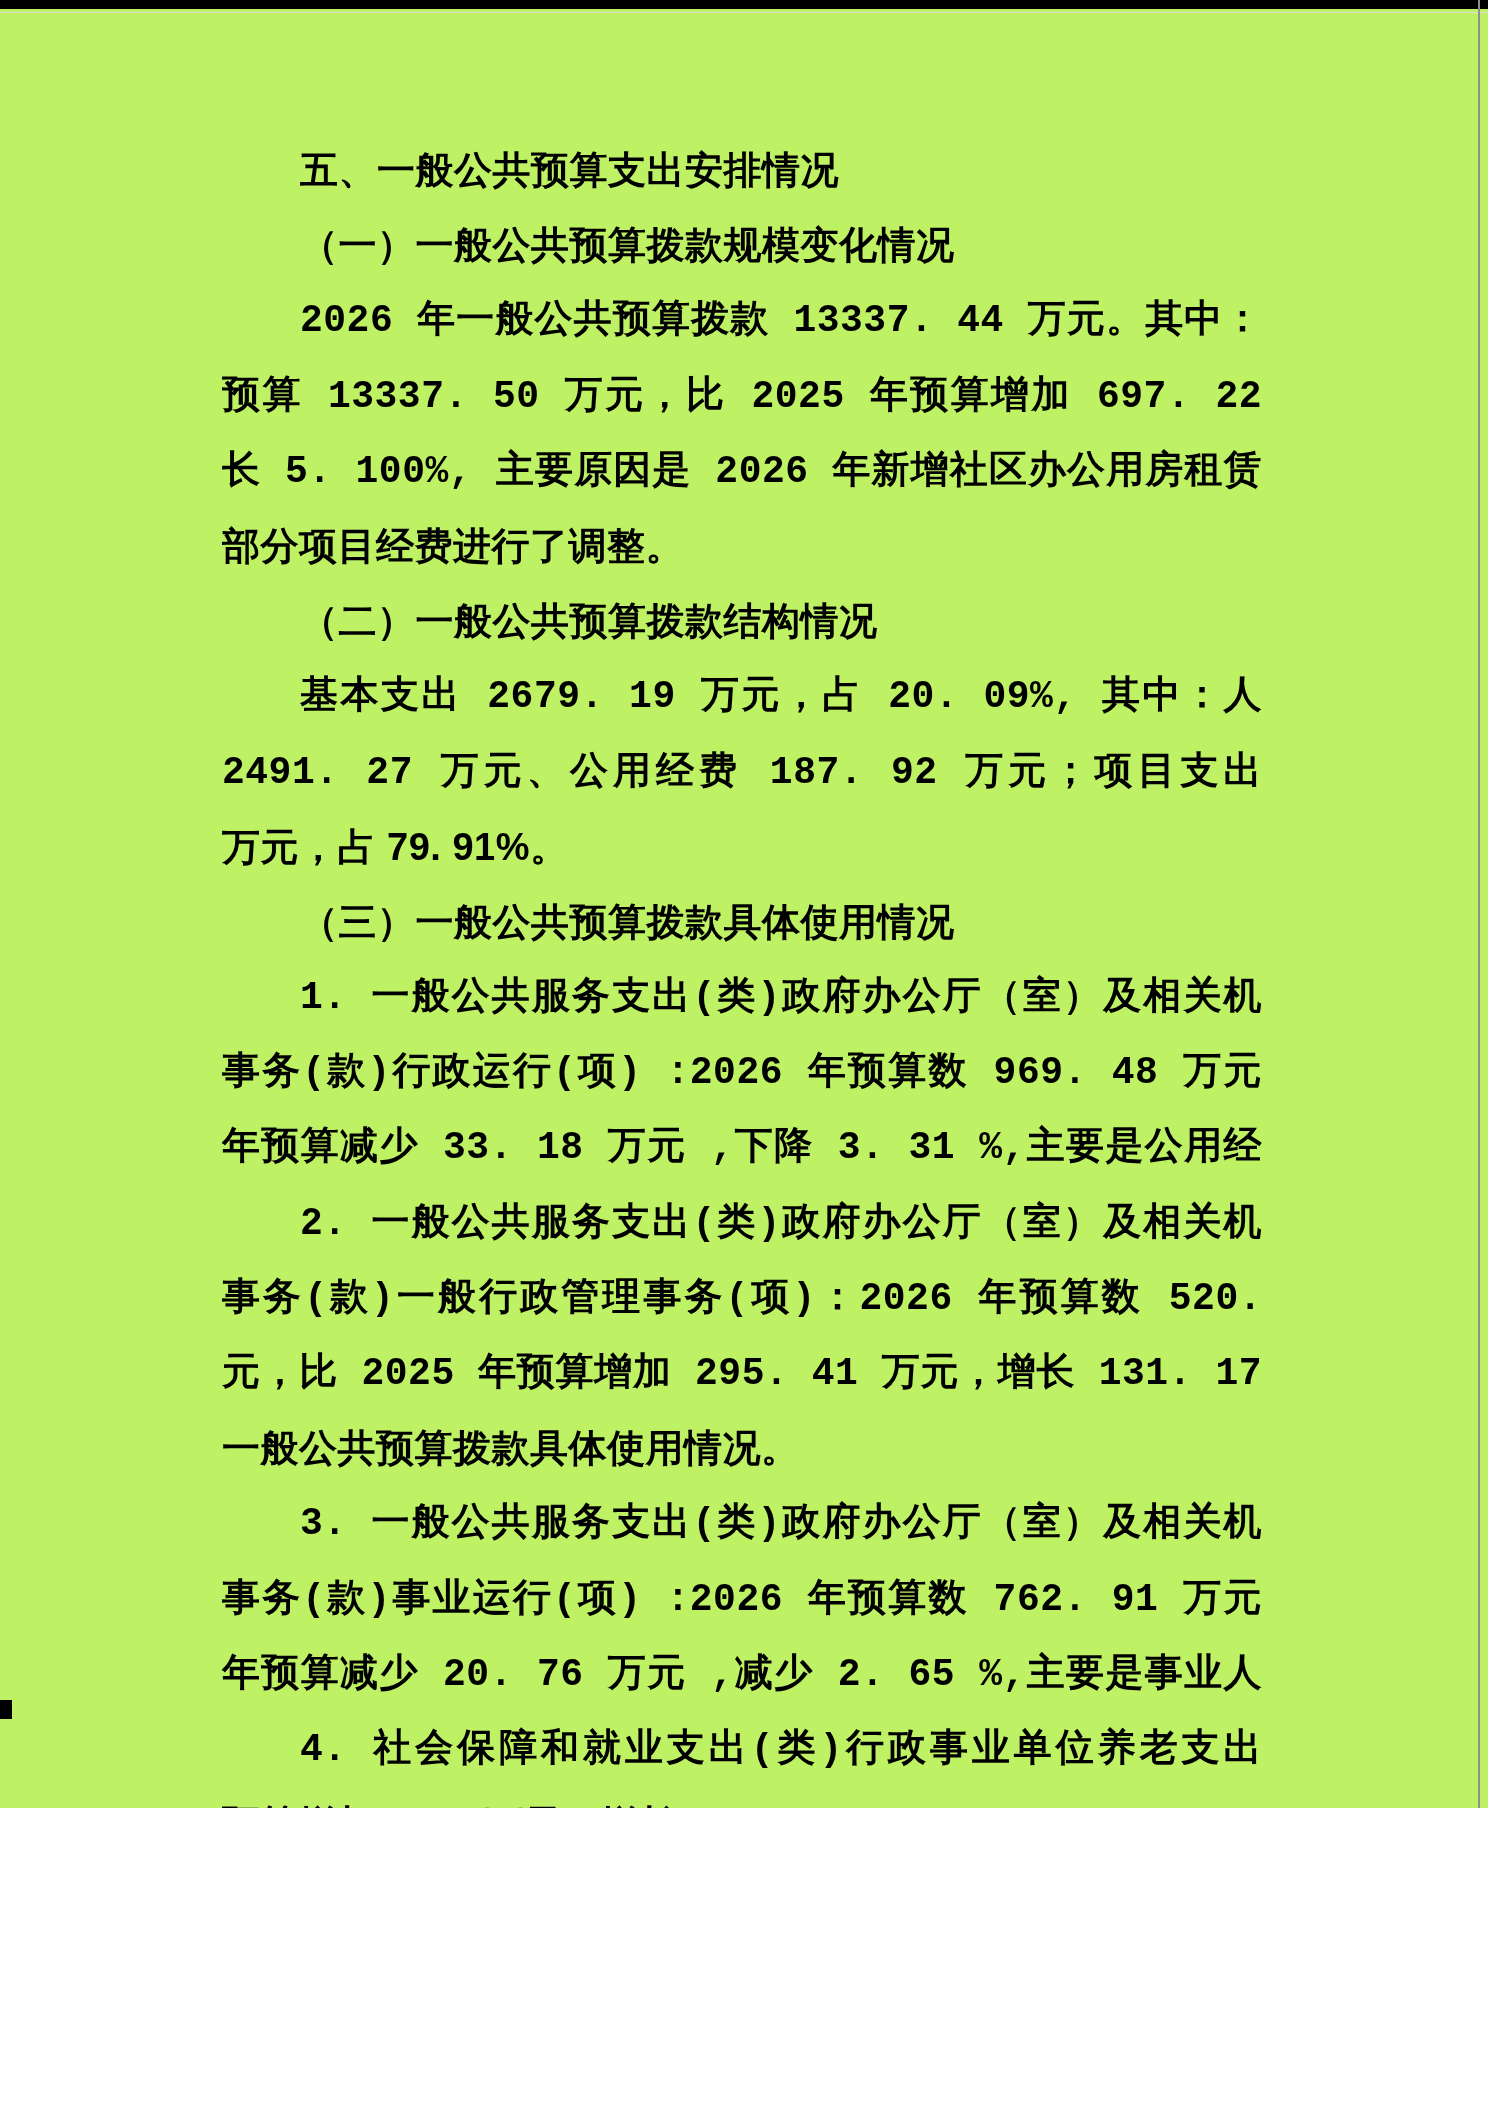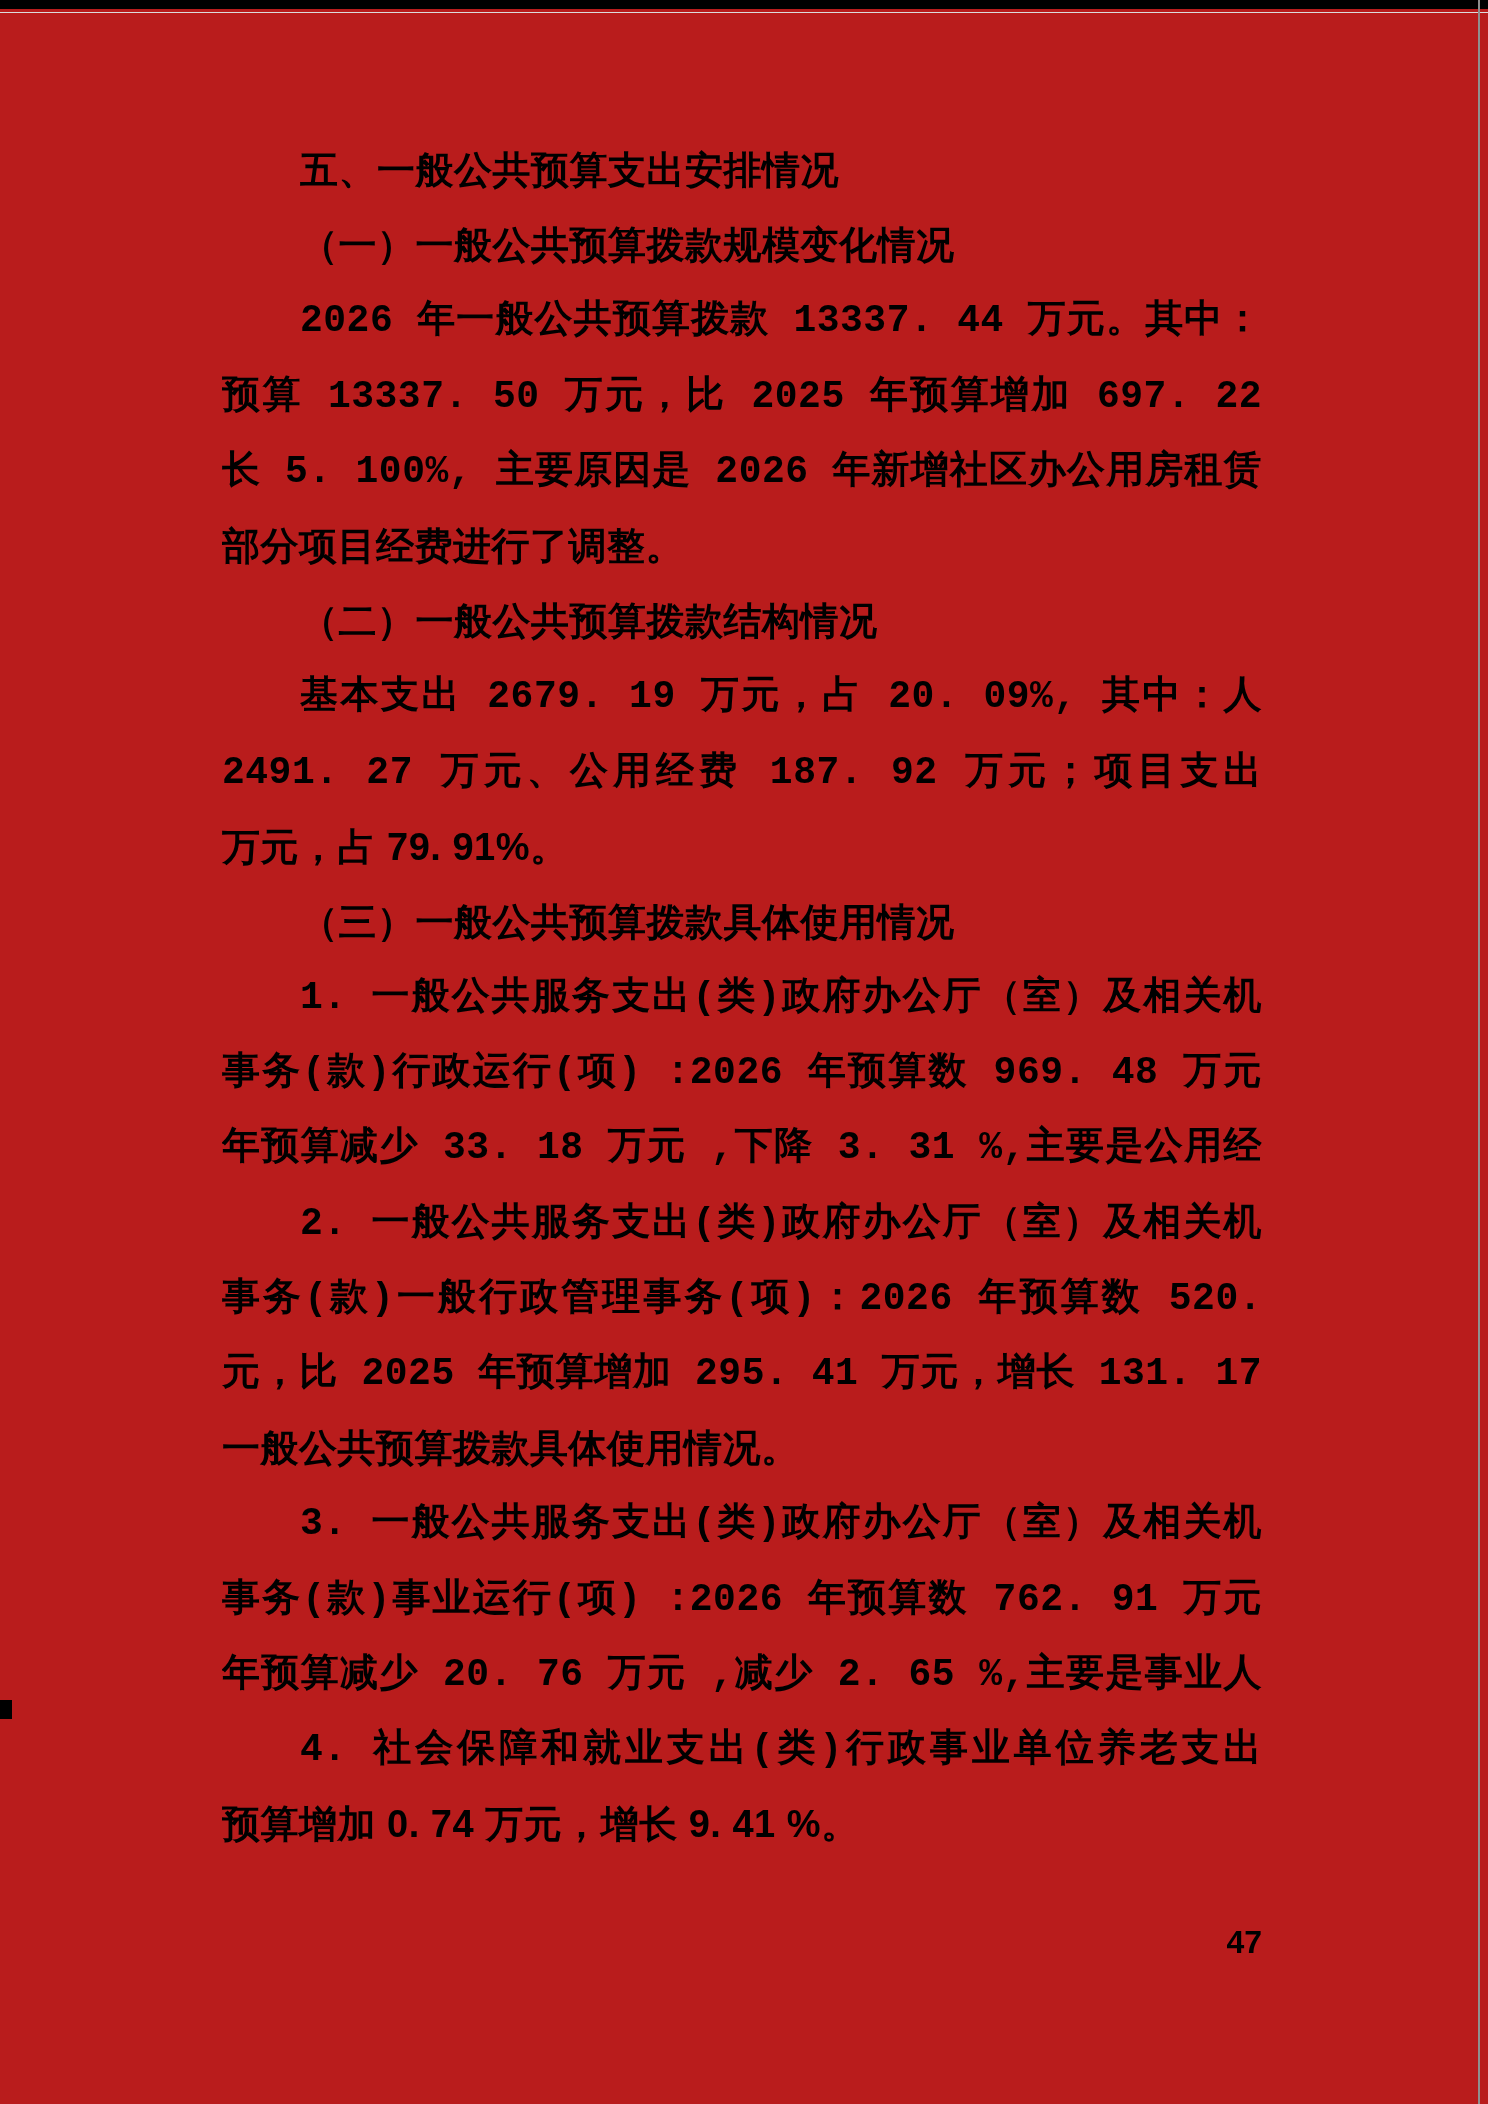--- a/index.html
+++ b/index.html
@@ -1,19 +1,19 @@
 <!DOCTYPE html>
 <html><head>
 <meta charset="utf-8">
 <style>
   html,body{margin:0;padding:0;background:#ffffff;}
   .page{
     position:relative;
-    width:1488px;height:2104px;
-    background:#b91c1c;
+    width:1488px;height:1808px;
+    background:#bef264;
     overflow:hidden;
     color:#000000;
     font-family:"Liberation Sans", sans-serif;
   }
   .top-border{position:absolute;left:0;top:0;width:100%;height:9px;background:#000000;}
   .top-hairline{position:absolute;left:0;top:12px;width:100%;height:1px;background:#dcdcdc;}
   .edge-line{position:absolute;left:1478px;top:0;width:2px;height:100%;background:#8f8f8f;}
   .left-mark{position:absolute;left:0;top:1700px;width:12px;height:19px;background:#000000;}
   .text-block{
     position:absolute;left:222px;top:133px;width:1040px;

